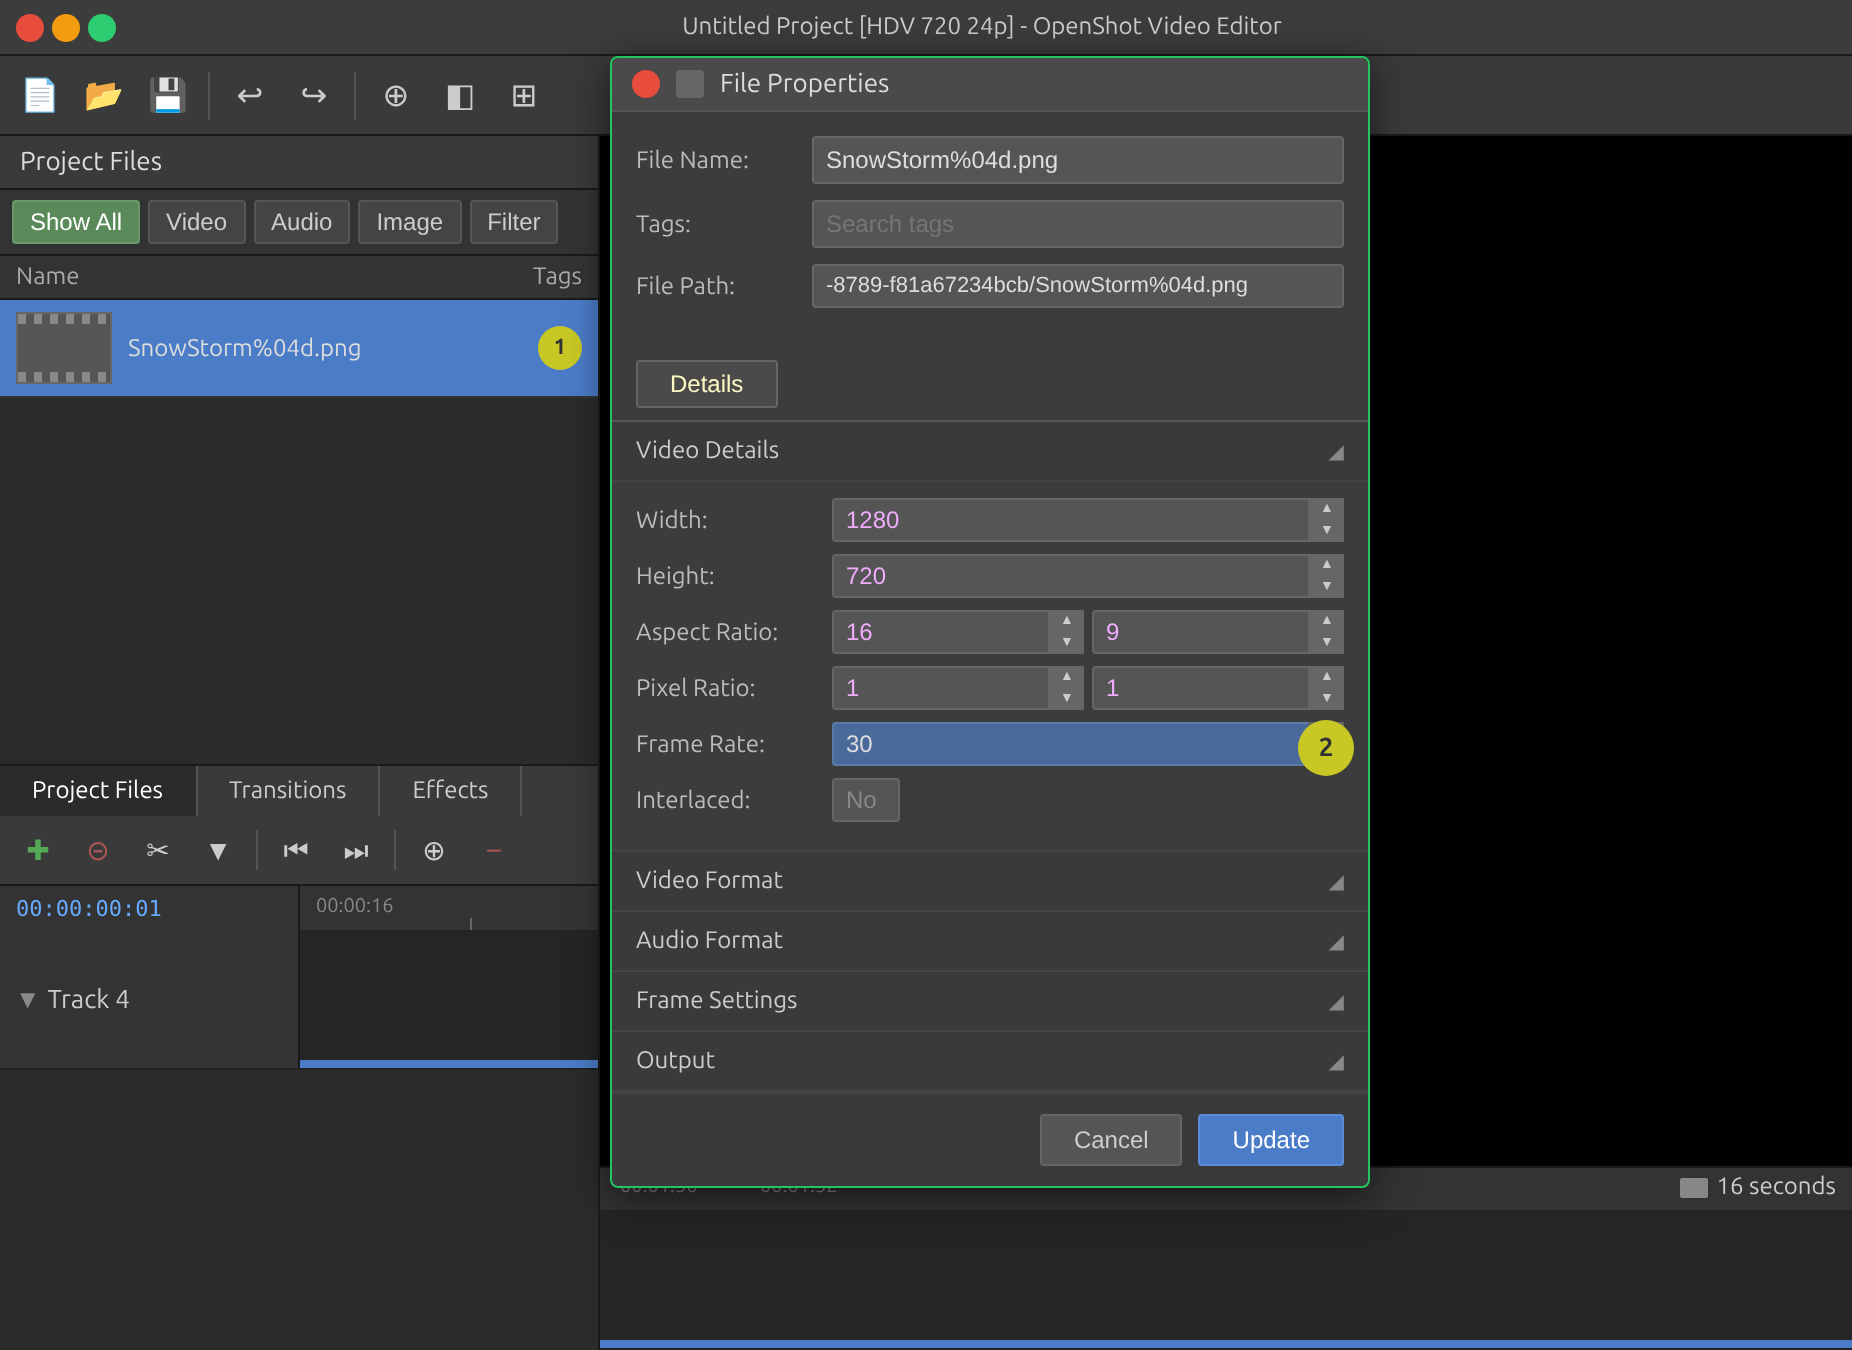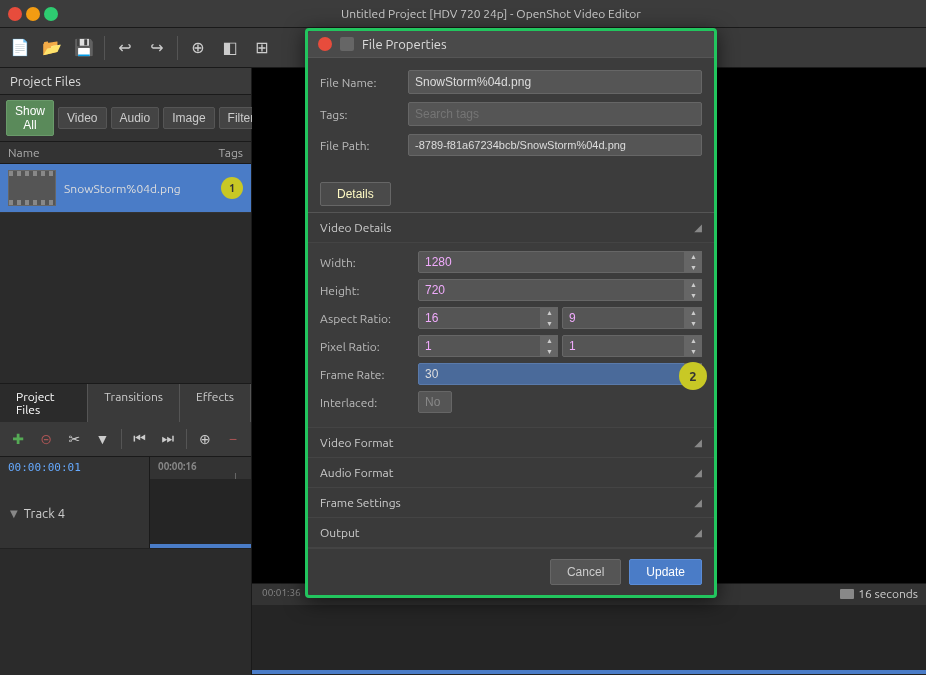--- a/index.html
+++ b/index.html
@@ -67,21 +67,21 @@
     .toolbar-sep { width: 1px; height: 24px; background: #555; margin: 0 2px; }
 
     
     .main-area {
       display: flex;
       height: calc(675px - 68px);
     }
 
     
     .left-panel {
-      width: 252px;
+      width: 300px;
       background: #2b2b2b;
       display: flex;
       flex-direction: column;
       border-right: 1px solid #1a1a1a;
     }
 
     .project-files-header {
       background: #3a3a3a;
       padding: 6px 10px;
       font-size: 13px;
@@ -271,23 +271,23 @@
     
     .dialog-overlay {
       position: absolute;
       top: 0; left: 0; right: 0; bottom: 0;
       z-index: 100;
     }
     .dialog {
       position: absolute;
       top: 28px;
       left: 305px;
-      width: 412px;
+      width: 380px;
       background: #3c3c3c;
-      border: 3px solid #22c55e;
+      border: 1px solid #22c55e;
       border-radius: 4px;
       box-shadow: 0 4px 20px rgba(0,0,0,0.6);
     }
     .dialog-title-bar {
       display: flex;
       align-items: center;
       background: #4a4a4a;
       padding: 6px 10px;
       border-bottom: 1px solid #555;
       border-radius: 4px 4px 0 0;
@@ -506,21 +506,20 @@
       font-size: 11px;
       color: #6af;
     }
 
     .ruler-content {
       flex: 1;
       position: relative;
       height: 100%;
       background: #333;
       overflow: hidden;
-      font-weight: bold;
     }
     .ruler-mark {
       position: absolute;
       top: 4px;
       font-size: 10px;
       color: #888;
     }
     .ruler-tick {
       position: absolute;
       bottom: 0;

